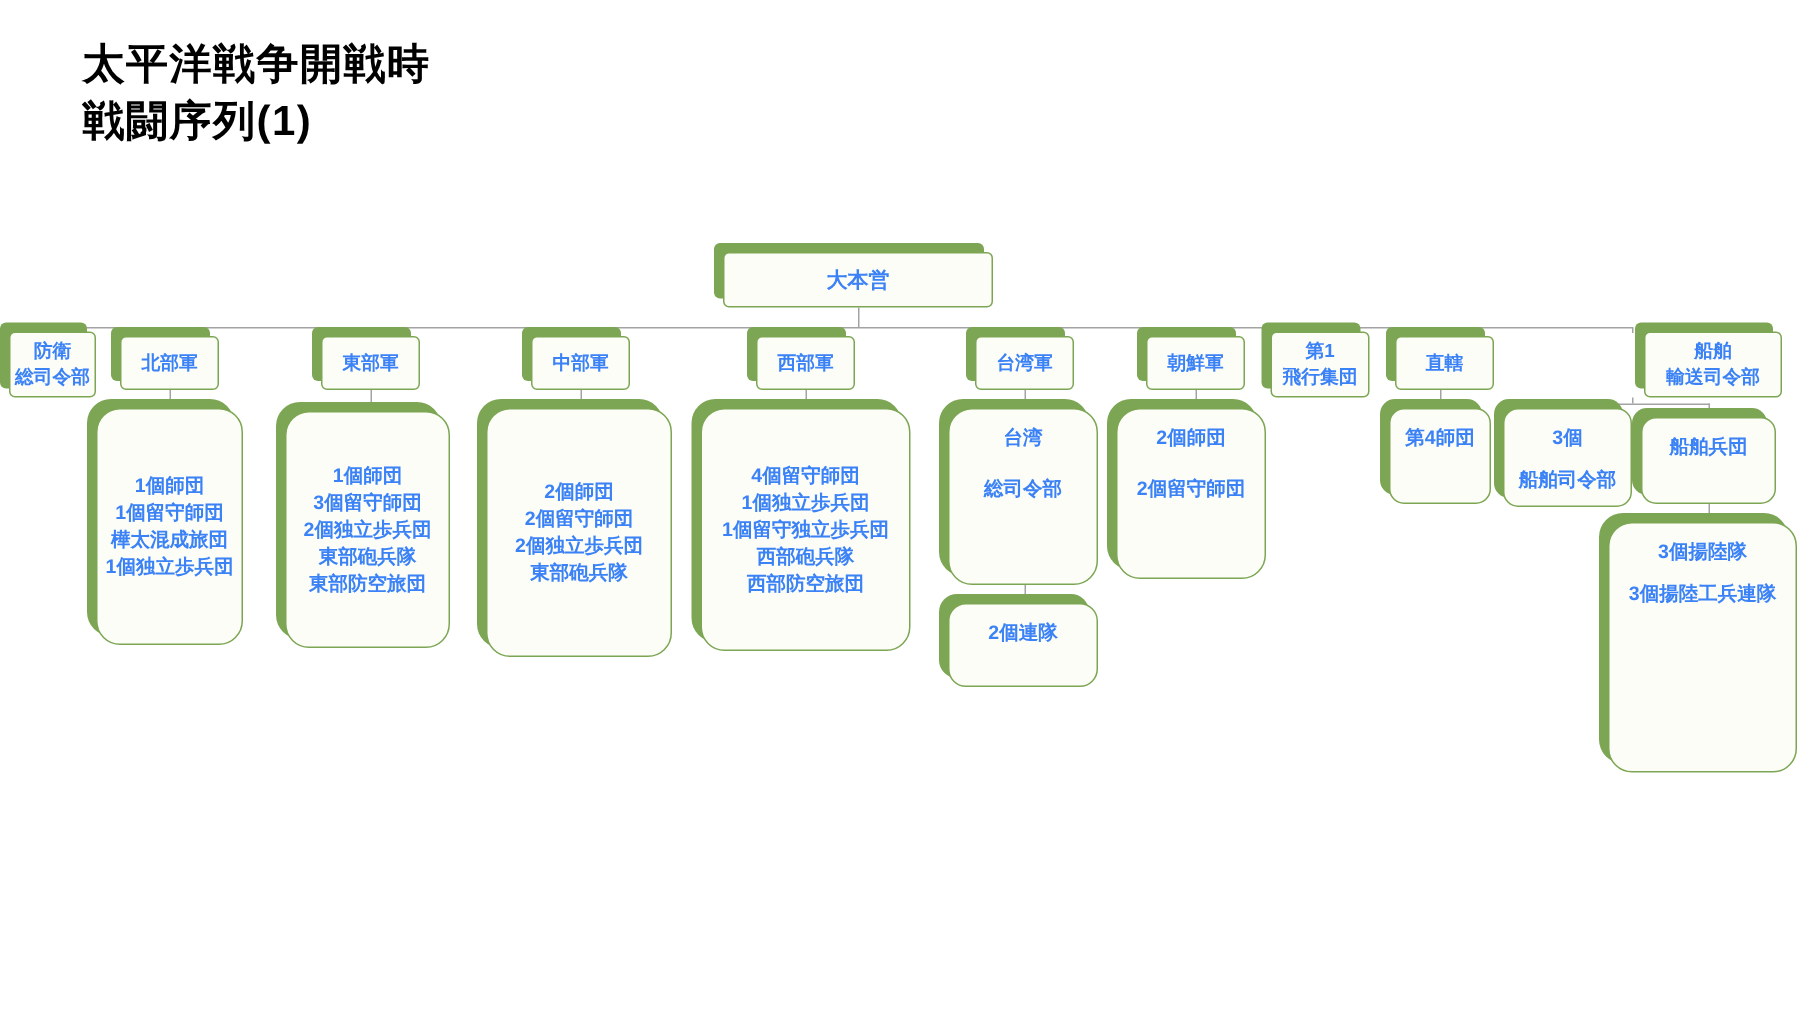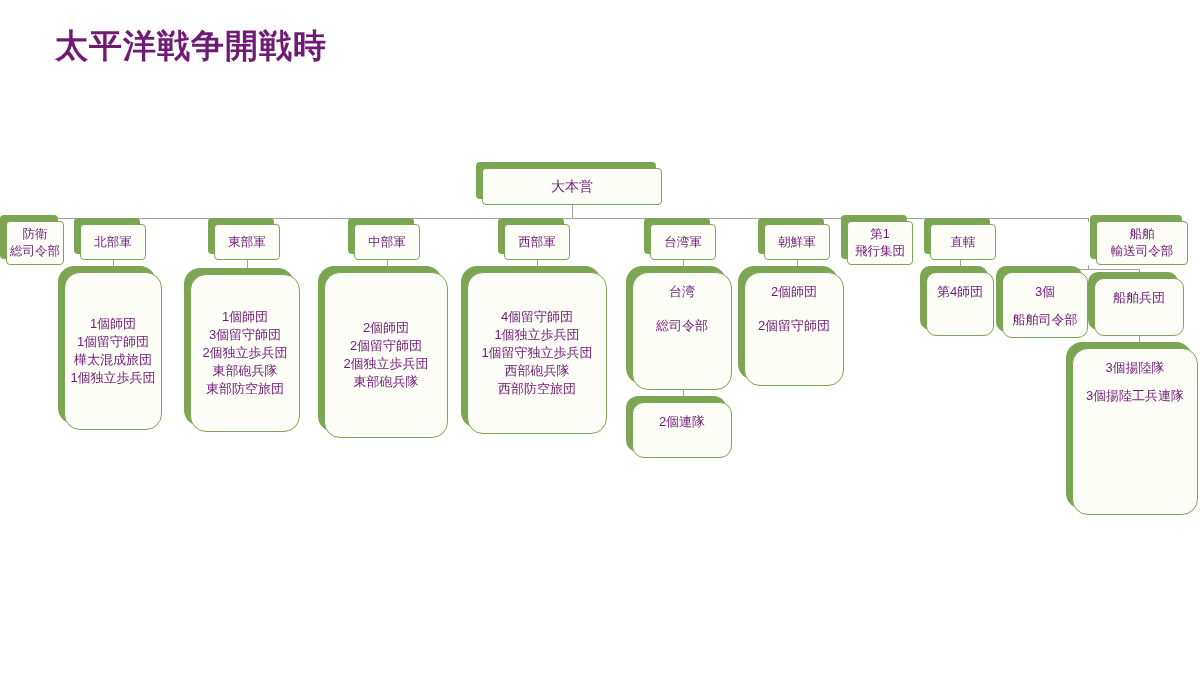--- a/index.html
+++ b/index.html
@@ -8,47 +8,48 @@
     position:relative;
     background:#ffffff;
     font-family:"Liberation Sans","DejaVu Sans",sans-serif;
     overflow:hidden;
     --green:#7ca653;
     --boxbg:#fcfdf7;
     --linec:#a3a3a3;
   }
   .title {
     position:absolute; left:55px; top:24px;
-    font-size:33px; font-weight:bold; color:#701a75;
+    font-size:28px; font-weight:bold; color:#000000;
     line-height:1.35; letter-spacing:1px;
   }
   .node { position:absolute; }
   .face {
     width:100%; height:100%;
     background:var(--boxbg);
     border:1px solid var(--green);
     box-shadow:-6px -6px 0 var(--green);
     display:flex; flex-direction:column;
     align-items:center; justify-content:center;
-    text-align:center; font-weight:normal; color:#701a75;
+    text-align:center; font-weight:bold; color:#3b82f6;
   }
   .small .face { font-size:12.5px; line-height:1.35; border-radius:4px; }
   .root-node .face { font-size:14px; border-radius:4px; }
   .big .face { font-size:13px; border-radius:16px; justify-content:center; padding:10px 2px; }
   .r10 .face { border-radius:10px; }
   .r12 .face { border-radius:12px; }
   .centered .face { justify-content:flex-start; gap:16px; }
   .gap8 .face { gap:10px; }
   .line { position:absolute; background:var(--linec); }
 </style>
 </head>
 <body style="--green: #7ca653; --boxbg: #fcfdf7; --linec: #a3a3a3;">
 
 <div class="title">
   <div>太平洋戦争開戦時</div>
+  <div>戦闘序列(1)</div>
 </div>
 
 <div class="line" style="left:572px;top:205px;width:1px;height:13px;"></div>
 <div class="line" style="left:35px;top:218px;width:1053px;height:1px;"></div>
 <div class="line" style="left:35px;top:218px;width:1px;height:4px;"></div>
 <div class="line" style="left:113px;top:218px;width:1px;height:6px;"></div>
 <div class="line" style="left:247px;top:218px;width:1px;height:6px;"></div>
 <div class="line" style="left:387px;top:218px;width:1px;height:6px;"></div>
 <div class="line" style="left:537px;top:218px;width:1px;height:6px;"></div>
 <div class="line" style="left:683px;top:218px;width:1px;height:6px;"></div>

